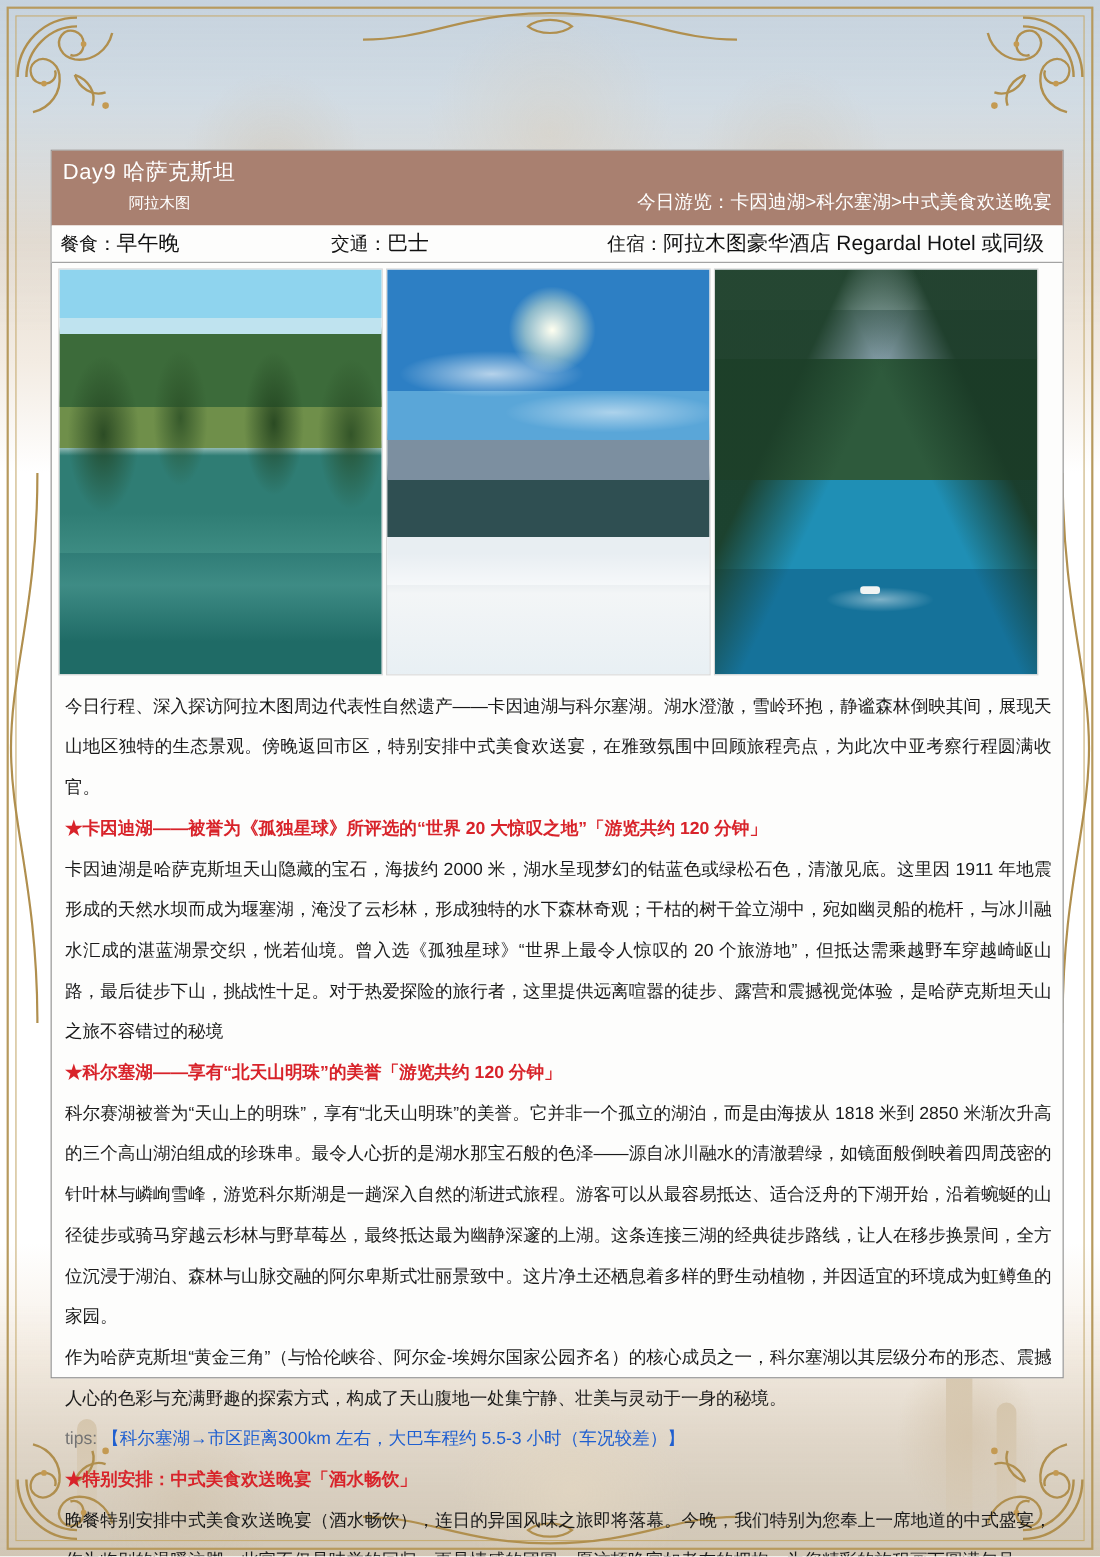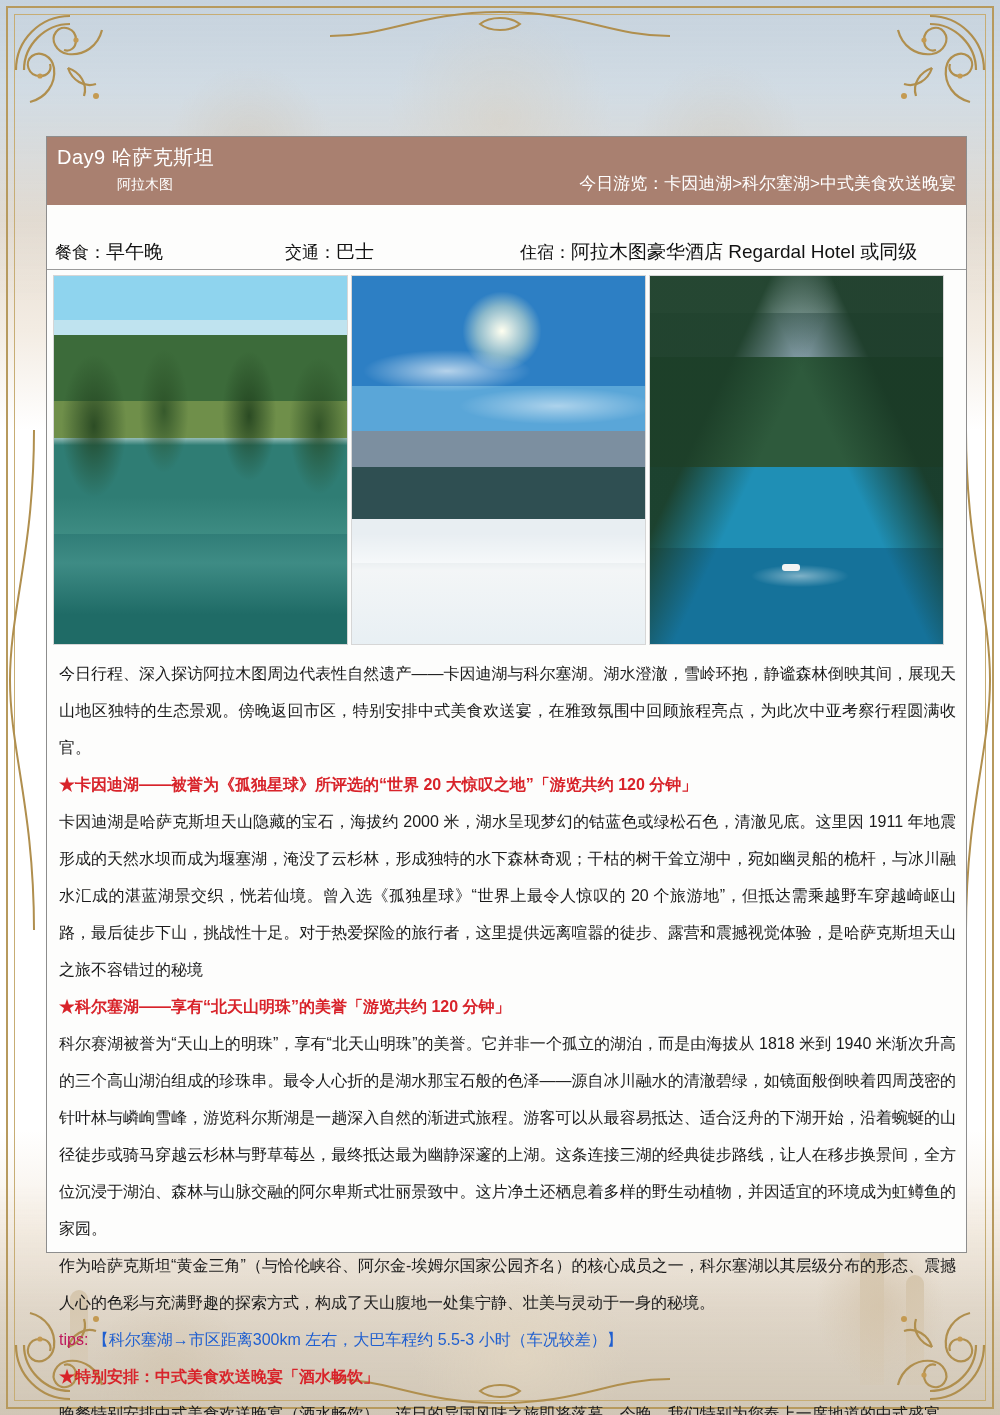--- a/index.html
+++ b/index.html
@@ -134,23 +134,24 @@
   .header-today { font-size: 17px; font-weight: normal; white-space: nowrap; }
 
   .subbar {
     display: flex;
     align-items: baseline;
     font-size: 18px;
     color: #111;
     padding: 3px 8px 4px 8px;
     border-bottom: 1px solid #9a9a9a;
     background: #fdfdfc;
+    gap: 16px;
   }
   .subbar .meal { width: 230px; }
-  .subbar .traffic { width: 235px; margin-top: 31px; }
+  .subbar .traffic { width: 235px; }
   .subbar .hotel { flex: 1; }
   .lbl { font-size: 17px; }
   .val { font-size: 19px; }
 
   
   .photos {
     display: flex;
     gap: 3px;
     padding: 5px 6px 6px 6px;
   }
@@ -234,21 +235,21 @@
     padding: 4px 10px 8px 12px;
     font-size: 16px;
     line-height: 37px;
     color: #1a1a1a;
     text-align: justify;
   }
   .body-text p { margin: 0; }
   .hl-red { color: #d8232a; font-weight: bold; }
   .hl-blue { color: #1f5fd0; }
   .tips-line { margin-top: 2px; }
-  .tips-label { color: #be185d; }
+  .tips-label { color: #737373; }
 </style>
 </head>
 <body>
 
 <div class="page">
 
   <div class="bg-arch-top"></div>
   <div class="bg-arch-bottom"></div>
   <div class="minaret" style="left:860px;height:150px;"></div>
   <div class="minaret" style="left:906px;height:110px;width:18px;"></div>
@@ -374,21 +375,21 @@
         <div class="p3"></div>
         <div class="boat"></div>
       </div>
     </div>
 
     <div class="body-text">
       <p>今日行程、深入探访阿拉木图周边代表性自然遗产——卡因迪湖与科尔塞湖。湖水澄澈，雪岭环抱，静谧森林倒映其间，展现天山地区独特的生态景观。傍晚返回市区，特别安排中式美食欢送宴，在雅致氛围中回顾旅程亮点，为此次中亚考察行程圆满收官。</p>
       <p class="hl-red">★卡因迪湖——被誉为《孤独星球》所评选的“世界 20 大惊叹之地”「游览共约 120 分钟」</p>
       <p>卡因迪湖是哈萨克斯坦天山隐藏的宝石，海拔约 2000 米，湖水呈现梦幻的钴蓝色或绿松石色，清澈见底。这里因 1911 年地震形成的天然水坝而成为堰塞湖，淹没了云杉林，形成独特的水下森林奇观；干枯的树干耸立湖中，宛如幽灵船的桅杆，与冰川融水汇成的湛蓝湖景交织，恍若仙境。曾入选《孤独星球》“世界上最令人惊叹的 20 个旅游地”，但抵达需乘越野车穿越崎岖山路，最后徒步下山，挑战性十足。对于热爱探险的旅行者，这里提供远离喧嚣的徒步、露营和震撼视觉体验，是哈萨克斯坦天山之旅不容错过的秘境</p>
       <p class="hl-red">★科尔塞湖——享有“北天山明珠”的美誉「游览共约 120 分钟」</p>
-      <p>科尔赛湖被誉为“天山上的明珠”，享有“北天山明珠”的美誉。它并非一个孤立的湖泊，而是由海拔从 1818 米到 1940 米渐次升高的三个高山湖泊组成的珍珠串。最令人心折的是湖水那宝石般的色泽——源自冰川融水的清澈碧绿，如镜面般倒映着四周茂密的针叶林与嶙峋雪峰，游览科尔斯湖是一趟深入自然的渐进式旅程。游客可以从最容易抵达、适合泛舟的下湖开始，沿着蜿蜒的山径徒步或骑马穿越云杉林与野草莓丛，最终抵达最为幽静深邃的上湖。这条连接三湖的经典徒步路线，让人在移步换景间，全方位沉浸于湖泊、森林与山脉交融的阿尔卑斯式壮丽景致中。这片净土还栖息着多样的野生动植物，并因适宜的环境成为虹鳟鱼的家园。</p>
+      <p>科尔赛湖被誉为“天山上的明珠”，享有“北天山明珠”的美誉。它并非一个孤立的湖泊，而是由海拔从 1818 米到 2850 米渐次升高的三个高山湖泊组成的珍珠串。最令人心折的是湖水那宝石般的色泽——源自冰川融水的清澈碧绿，如镜面般倒映着四周茂密的针叶林与嶙峋雪峰，游览科尔斯湖是一趟深入自然的渐进式旅程。游客可以从最容易抵达、适合泛舟的下湖开始，沿着蜿蜒的山径徒步或骑马穿越云杉林与野草莓丛，最终抵达最为幽静深邃的上湖。这条连接三湖的经典徒步路线，让人在移步换景间，全方位沉浸于湖泊、森林与山脉交融的阿尔卑斯式壮丽景致中。这片净土还栖息着多样的野生动植物，并因适宜的环境成为虹鳟鱼的家园。</p>
       <p>作为哈萨克斯坦“黄金三角”（与恰伦峡谷、阿尔金-埃姆尔国家公园齐名）的核心成员之一，科尔塞湖以其层级分布的形态、震撼人心的色彩与充满野趣的探索方式，构成了天山腹地一处集宁静、壮美与灵动于一身的秘境。</p>
       <p class="tips-line">
         <span class="tips-label">tips:</span>
         <span class="hl-blue">【科尔塞湖→市区距离300km 左右，大巴车程约 5.5-3 小时（车况较差）】</span>
       </p>
       <p class="hl-red">★特别安排：中式美食欢送晚宴「酒水畅饮」</p>
       <p>晚餐特别安排中式美食欢送晚宴（酒水畅饮），连日的异国风味之旅即将落幕。今晚，我们特别为您奉上一席地道的中式盛宴，作为临别的温暖注脚。此宴不仅是味觉的回归，更是情感的团圆。愿这顿晚宴如老友的拥抱，为您精彩的旅程画下圆满句号。</p>
     </div>
 
   </div>

